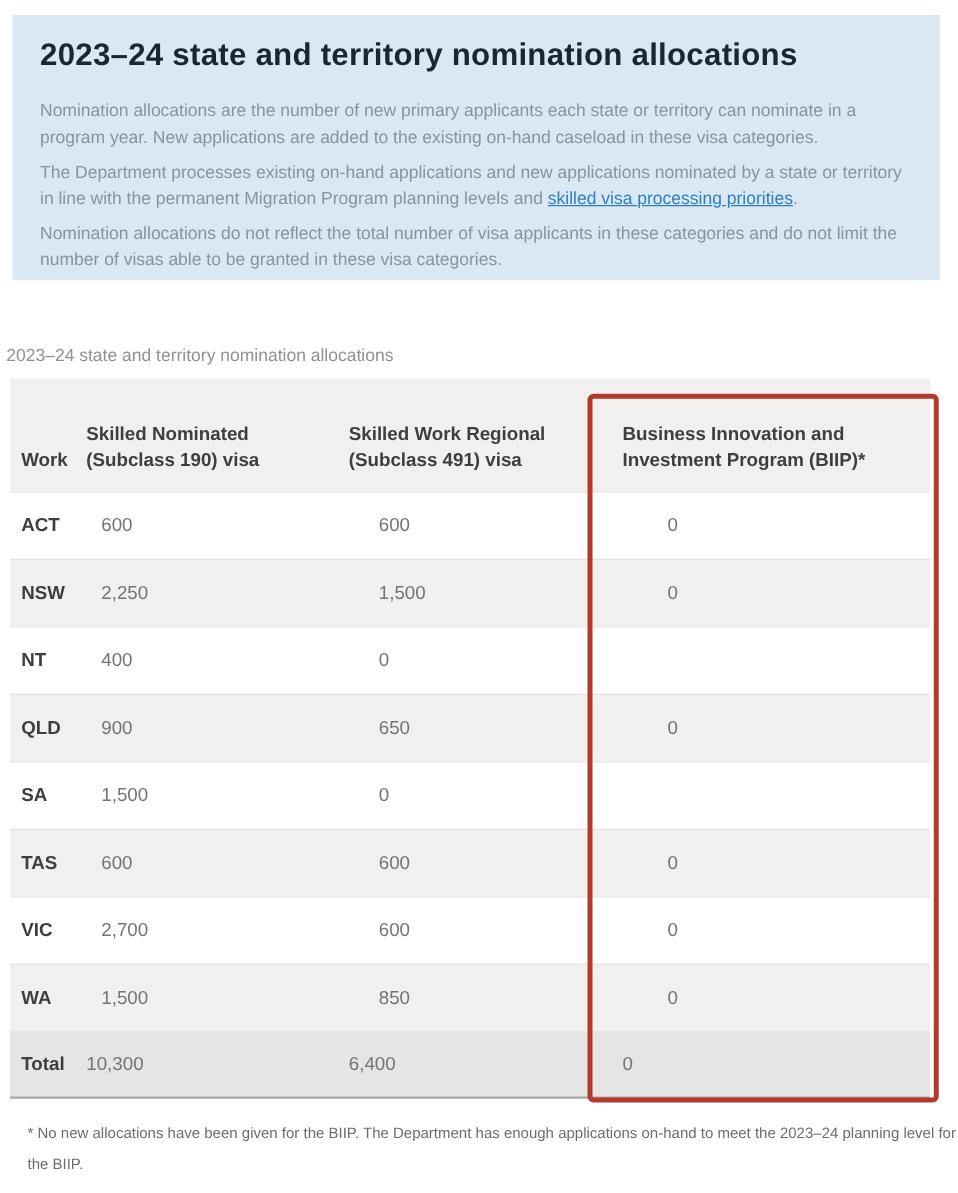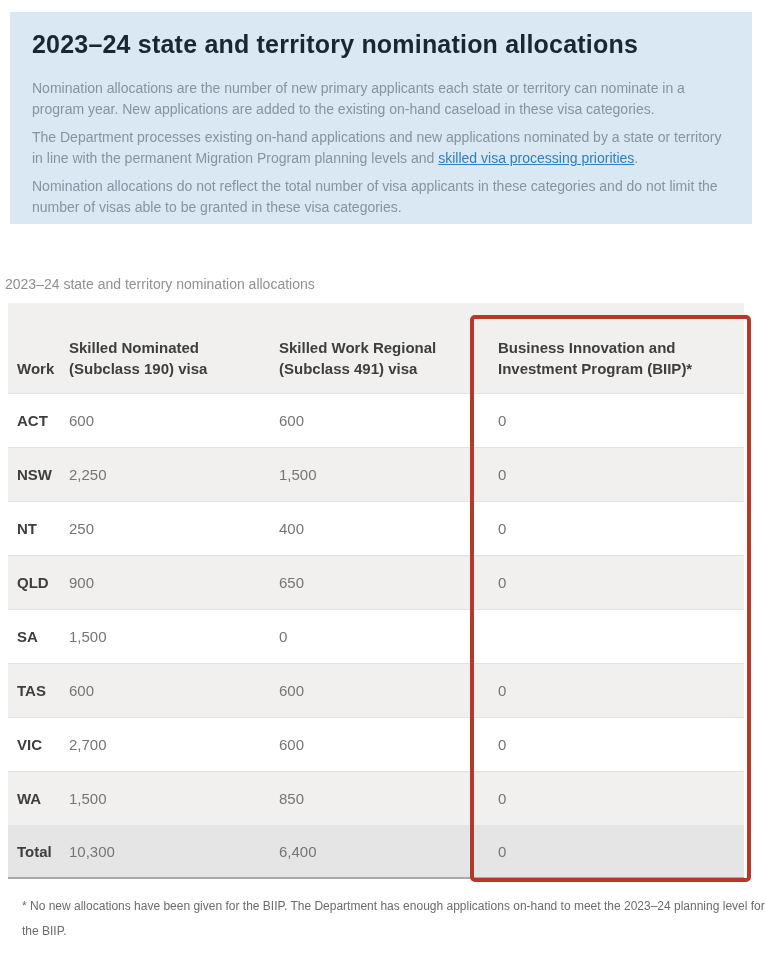--- a/index.html
+++ b/index.html
@@ -41,21 +41,21 @@
     display:grid; grid-template-columns:52px 210px 219px 1fr;
     padding-left:9px; align-items:center;
   }
   .thead {
     height:90px; background:#f1f0ef; align-items:end;
   }
   .thead .th {
     font-size:15px; font-weight:700; color:#3e3e3e;
     line-height:1.45; padding:0 14px 13px 0;
   }
-  .trow { height:54px; border-top:1px solid #e4e3e2; background:#ffffff; }
+  .trow { height:54px; border-top:1px solid #e4e3e2; background:#ffffff;gap:12px; }
   .trow:nth-child(even) { background:#f1f0ef; }
   .total-row { height:52px; border-top:1px solid #e4e3e2; background:#e5e5e5; }
   .cell-state { font-size:15px; font-weight:700; color:#3e3e3e; }
   .cell-val  { font-size:15px; color:#757575; }
 
   
   .highlight-box {
     position:absolute; left:470px; top:315px; width:281px; height:567px;
     border:4px solid #b5392a; border-radius:5px;
     pointer-events:none; z-index:5; background:transparent;
@@ -95,21 +95,20 @@
       <div class="cell-val">0</div>
     </div>
       <div class="trow">
       <div class="cell-state">NSW</div>
       <div class="cell-val">2,250</div>
       <div class="cell-val">1,500</div>
       <div class="cell-val">0</div>
     </div>
       <div class="trow">
       <div class="cell-state">NT</div>
-      <div class="cell-val">250</div>
       <div class="cell-val">400</div>
       <div class="cell-val">0</div>
     </div>
       <div class="trow">
       <div class="cell-state">QLD</div>
       <div class="cell-val">900</div>
       <div class="cell-val">650</div>
       <div class="cell-val">0</div>
     </div>
       <div class="trow">

